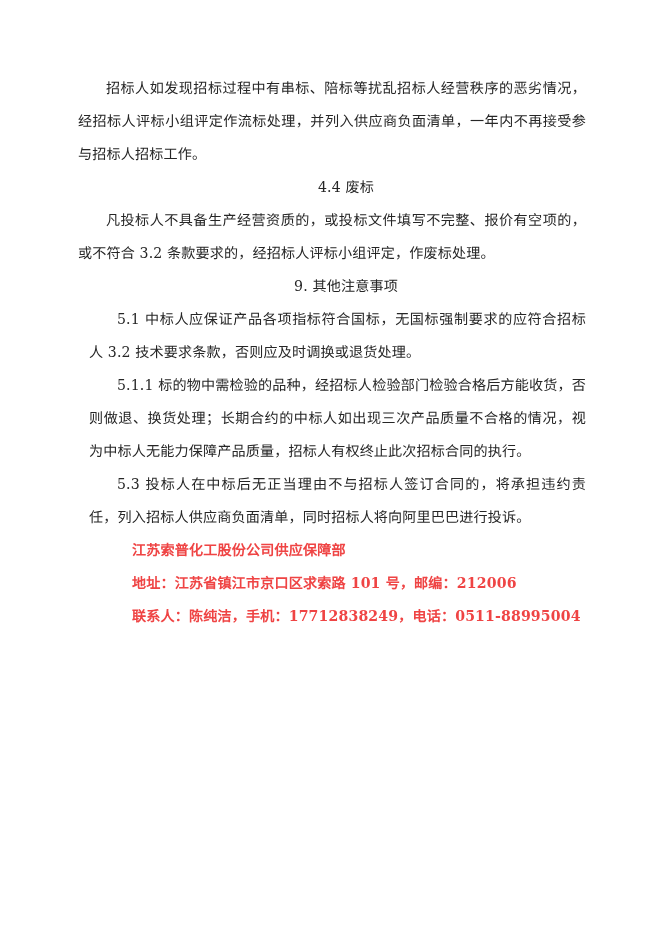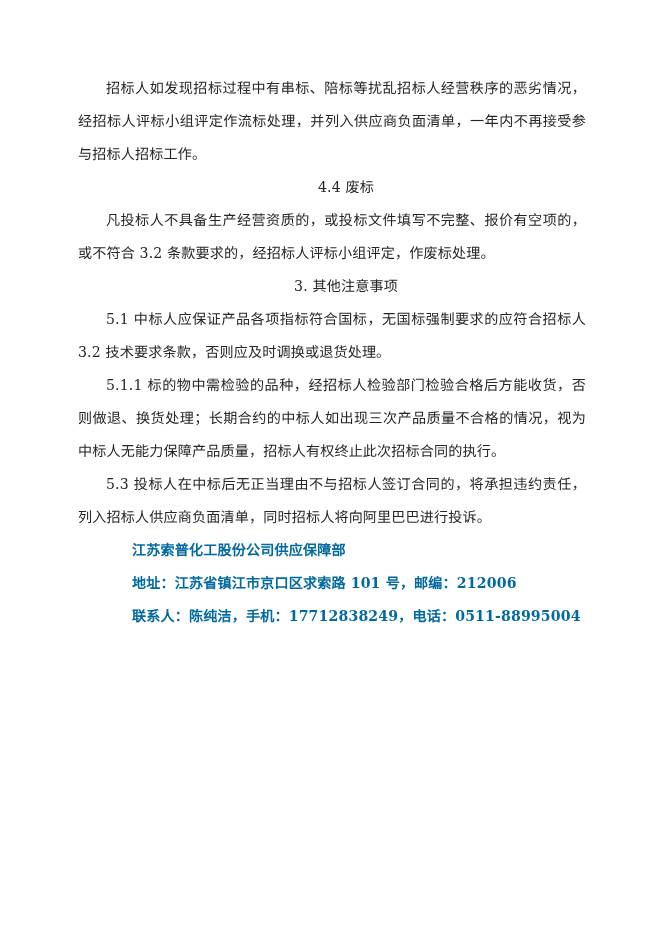--- a/index.html
+++ b/index.html
@@ -51,54 +51,55 @@
 
   
   .p.heading {
     text-align: center;
     text-indent: 28px;
   }
 
   
   .p.clause {
     text-indent: 28px;
+    margin-left: 11px;
   }
 
   
   .contact-block {
     margin: 0;
     padding: 0;
     list-style: none;
   }
   .contact-line {
     margin: 0;
     font-size: 14.1px;
     line-height: 33px;
     font-weight: bold;
-    color: #0369a1;
+    color: #ef4444;
     text-align: left;
     text-indent: 0;
     padding-left: 54px;
     letter-spacing: 0.15px;
     white-space: nowrap;
   }
 </style>
 </head>
 <body>
 
 <div class="page">
   <div class="doc-body">
 
     <p class="p">招标人如发现招标过程中有串标、陪标等扰乱招标人经营秩序的恶劣情况，经招标人评标小组评定作流标处理，并列入供应商负面清单，一年内不再接受参与招标人招标工作。</p>
 
     <p class="p heading">4.4 废标</p>
 
     <p class="p">凡投标人不具备生产经营资质的，或投标文件填写不完整、报价有空项的，或不符合 3.2 条款要求的，经招标人评标小组评定，作废标处理。</p>
 
-    <p class="p heading">3. 其他注意事项</p>
+    <p class="p heading">9. 其他注意事项</p>
 
     <p class="p clause">5.1  中标人应保证产品各项指标符合国标，无国标强制要求的应符合招标人 3.2 技术要求条款，否则应及时调换或退货处理。</p>
 
     <p class="p clause">5.1.1  标的物中需检验的品种，经招标人检验部门检验合格后方能收货，否则做退、换货处理；长期合约的中标人如出现三次产品质量不合格的情况，视为中标人无能力保障产品质量，招标人有权终止此次招标合同的执行。</p>
 
 
 
     <p class="p clause">5.3 投标人在中标后无正当理由不与招标人签订合同的，将承担违约责任，列入招标人供应商负面清单，同时招标人将向阿里巴巴进行投诉。</p>
 
 

